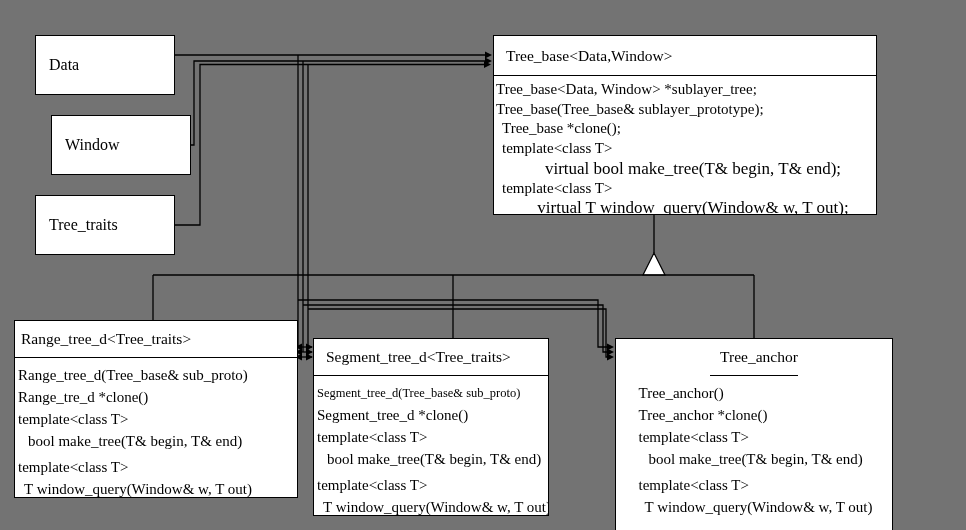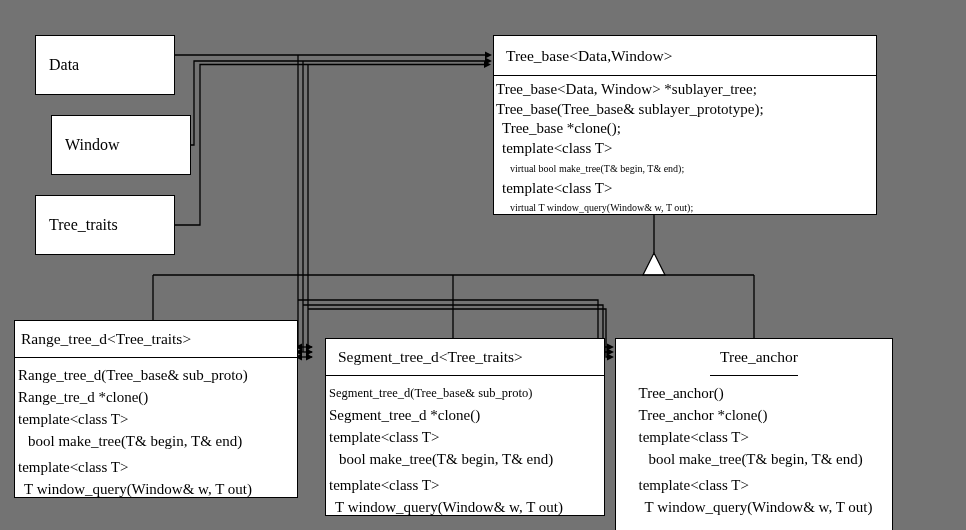--- a/index.html
+++ b/index.html
@@ -11,21 +11,21 @@
   }
   .box{position:absolute;border:1px solid #000;background:#fff;box-sizing:border-box;}
   .plainbox{display:flex;align-items:center;padding-left:13px;font-size:16px;}
   .classbox{display:flex;flex-direction:column;}
   .classtitle{
     border-bottom:1px solid #000;display:flex;align-items:center;
     font-size:15.5px;flex:0 0 auto;box-sizing:border-box;
   }
   .members{flex:1 1 auto;overflow:hidden;}
   .m{font-size:15px;white-space:nowrap;}
-  .m.small{font-size:10px;}
+  .m.small{font-size:17px;text-align:center;}
   .m.xsmall{font-size:12.5px;}
   
   .tb .members{padding:4px 0 0 2px;}
   .tb .m{line-height:19.7px;}
   .tb .pl6{padding-left:6px;}
   .tb .pl14{padding-left:14px;}
   
   .bt .members{padding:6px 0 0 3px;}
   .bt .m{line-height:22px;}
   .bt .pl10{padding-left:10px;}
@@ -131,21 +131,21 @@
     <div class="members">
       <div class="m">Range_tree_d(Tree_base&amp; sub_proto)</div>
       <div class="m">Range_tre_d *clone()</div>
       <div class="m">template&lt;class T&gt;</div>
       <div class="m pl10">bool make_tree(T&amp; begin, T&amp; end)</div>
       <div class="m mt4">template&lt;class T&gt;</div>
       <div class="m pl6">T window_query(Window&amp; w, T out)</div>
     </div>
   </div>
 
-  <div class="box classbox bt" style="left:325px;top:338px;width:280px;height:178px;">
+  <div class="box classbox bt" style="left:313px;top:338px;width:236px;height:178px;">
     <div class="classtitle" style="height:37px;padding-left:12px;">Segment_tree_d&lt;Tree_traits&gt;</div>
     <div class="members">
       <div class="m xsmall">Segment_tree_d(Tree_base&amp; sub_proto)</div>
       <div class="m">Segment_tree_d *clone()</div>
       <div class="m">template&lt;class T&gt;</div>
       <div class="m pl10">bool make_tree(T&amp; begin, T&amp; end)</div>
       <div class="m mt4">template&lt;class T&gt;</div>
       <div class="m pl6">T window_query(Window&amp; w, T out)</div>
     </div>
   </div>

